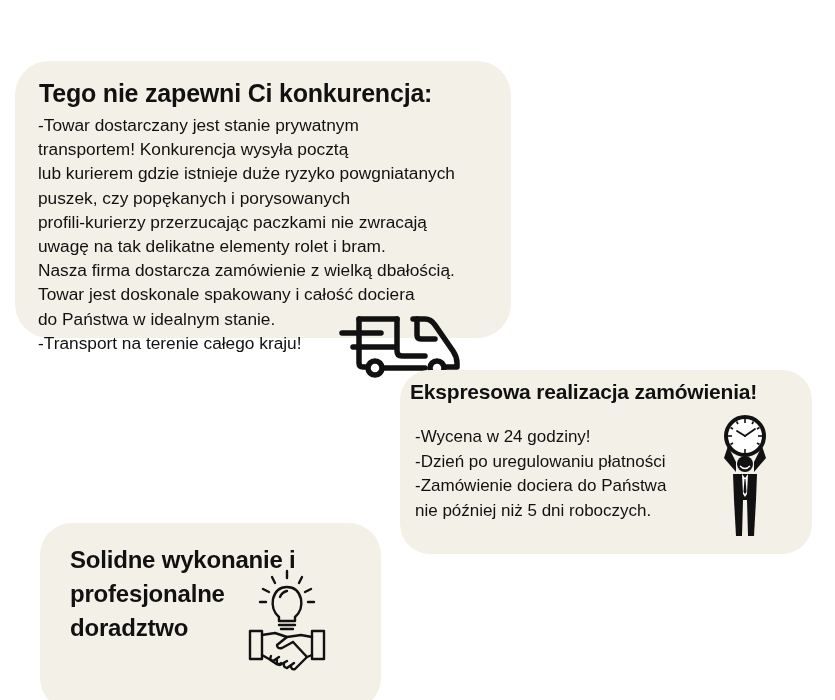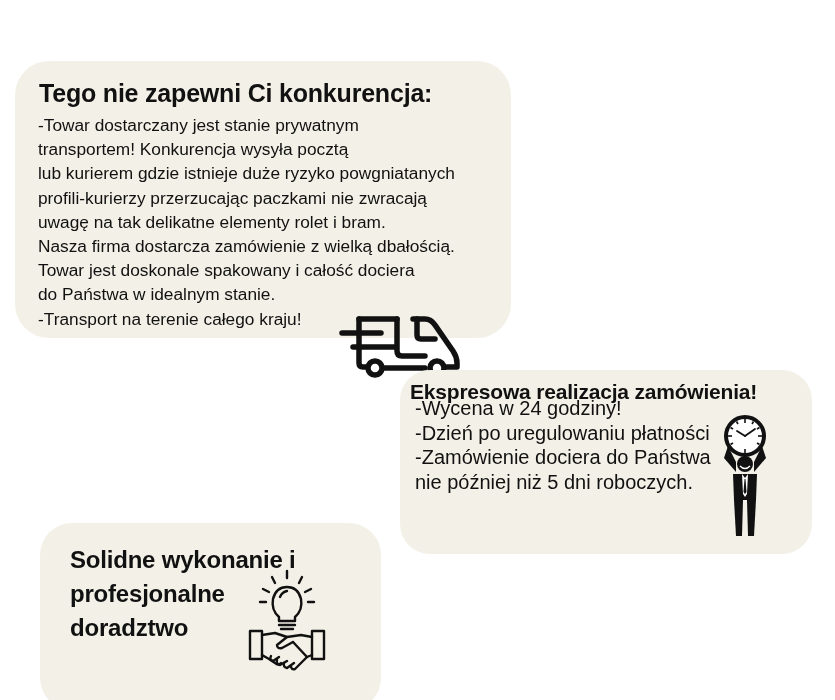--- a/index.html
+++ b/index.html
@@ -26,36 +26,37 @@
   #card2 .title { left: 10px; top: 10px; font-size: 21px; }
   #card3 .title3 {
     position: absolute; left: 30px; top: 20px; font-size: 24px; font-weight: bold;
     line-height: 34px; letter-spacing: -0.2px;
   }
   #card3 .title3 span { display: block; white-space: nowrap; }
 
   .body-lines { position: absolute; }
   .body-lines span { display: block; white-space: nowrap; }
   #card1 .body-lines { left: 23px; top: 52px; font-size: 17.3px; line-height: 24.2px; }
-  #card2 .body-lines { left: 15px; top: 26px; font-size: 20px; line-height: 24.5px; }
+  #card2 .body-lines { left: 15px; top: 55px; font-size: 17px; line-height: 24.5px; }
 
   .icon { position: absolute; }
   #truck-icon { left: 324px; top: 250px; width: 122px; height: 68px; }
   #clock-man-icon { left: 318px; top: 44px; width: 54px; height: 124px; }
   #idea-handshake-icon { left: 207px; top: 46px; width: 80px; height: 104px; }
 </style>
 </head>
 <body>
 
 <div class="card" id="card1">
   <div class="title">Tego nie zapewni Ci konkurencja:</div>
   <div class="body-lines">
     <span>-Towar dostarczany jest stanie prywatnym</span>
     <span>transportem! Konkurencja wysyła pocztą</span>
     <span>lub kurierem gdzie istnieje duże ryzyko powgniatanych</span>
+    <span>puszek, czy popękanych i porysowanych</span>
     <span>profili-kurierzy przerzucając paczkami nie zwracają</span>
     <span>uwagę na tak delikatne elementy rolet i bram.</span>
     <span>Nasza firma dostarcza zamówienie z wielką dbałością.</span>
     <span>Towar jest doskonale spakowany i całość dociera</span>
     <span>do Państwa w idealnym stanie.</span>
     <span>-Transport na terenie całego kraju!</span>
   </div>
   <svg class="icon" id="truck-icon" viewBox="0 0 122 68" fill="none" stroke="#111" stroke-width="5.5" stroke-linecap="round" stroke-linejoin="round">
 
     <line x1="20" y1="8" x2="58" y2="8"></line>

